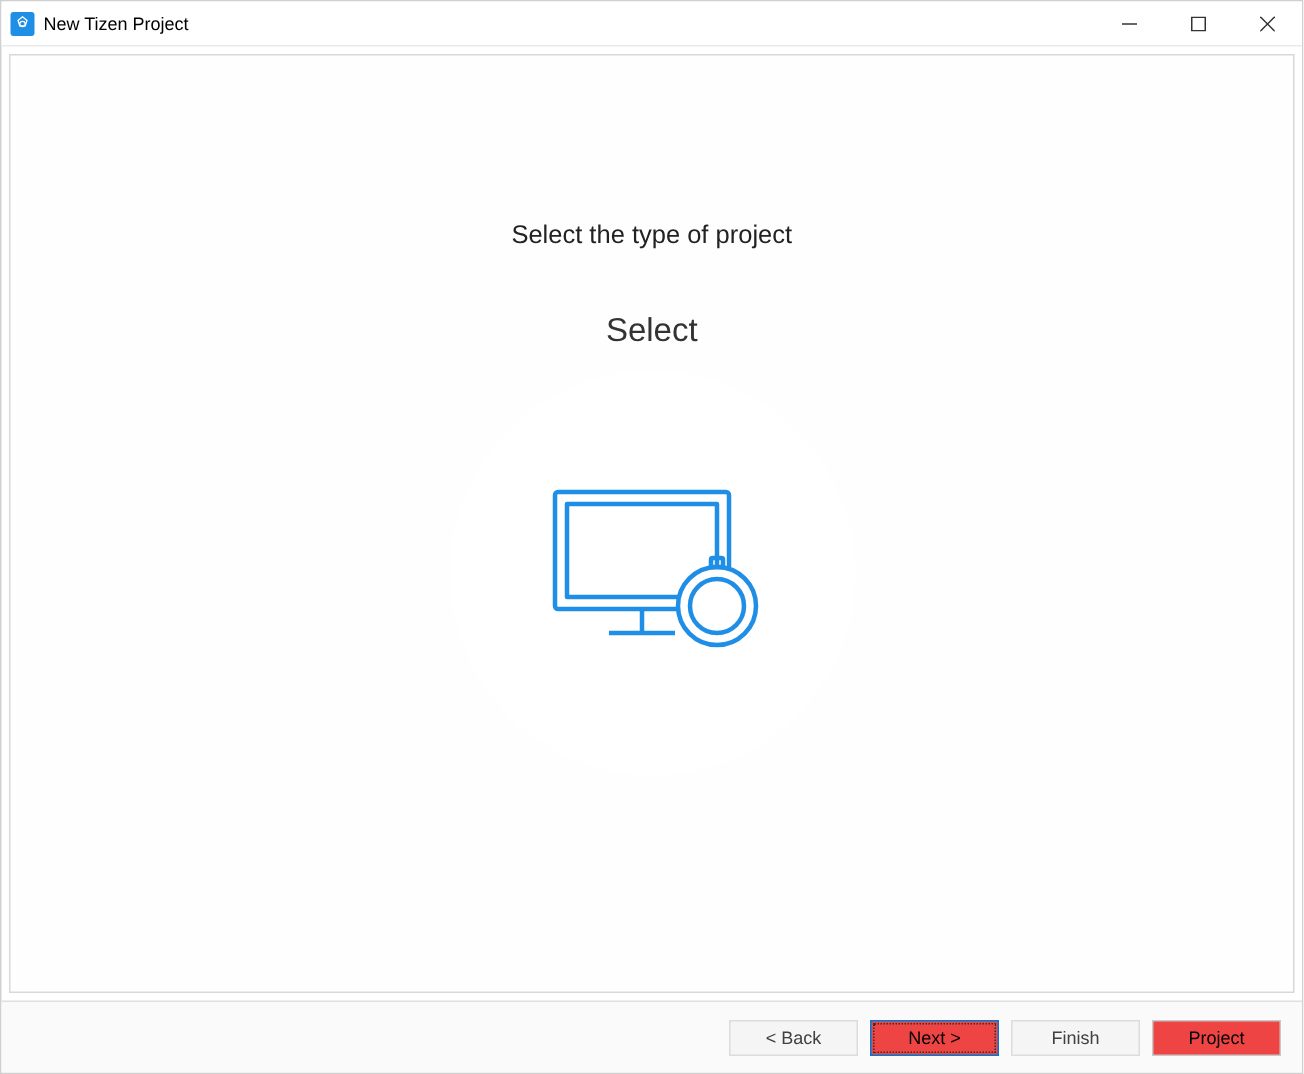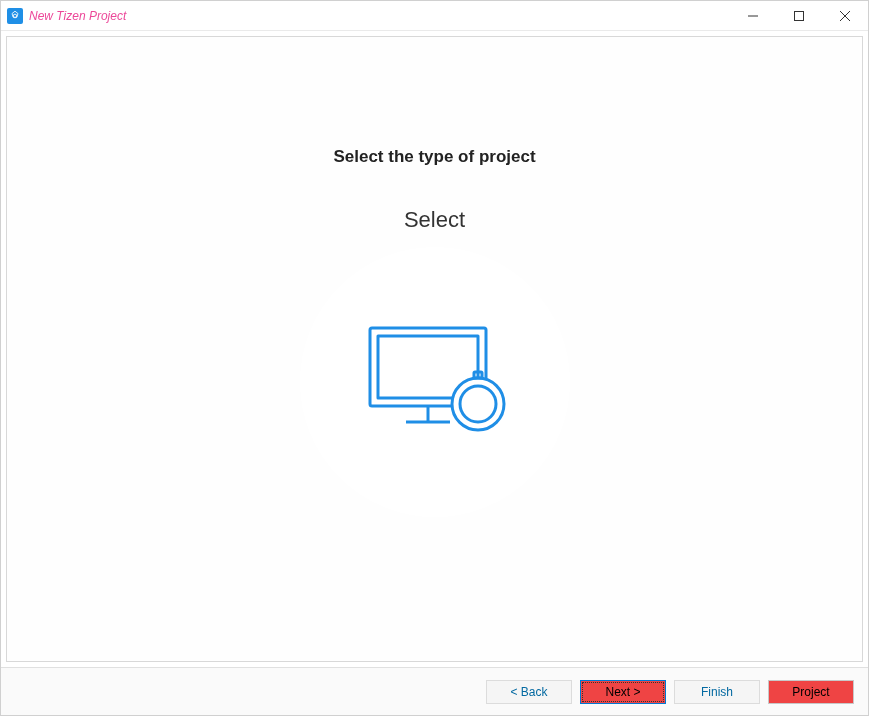--- a/index.html
+++ b/index.html
@@ -43,22 +43,21 @@
       align-items: center;
       justify-content: center;
       border-radius: 2px;
     }
     .app-icon svg {
       width: 12px;
       height: 12px;
     }
     .window-title {
       font-size: 12px;
-      color: #ec4899;
-      font-style: italic;
+      color: #000000;
     }
     .titlebar-controls {
       margin-left: auto;
       display: flex;
       height: 100%;
     }
     .tb-btn {
       width: 46px;
       height: 100%;
       display: flex;
@@ -73,21 +72,21 @@
       border: 1px solid #d8d8d8;
       margin: 5px;
       display: flex;
       flex-direction: column;
       align-items: center;
       padding-top: 110px;
       background: #fefefe;
     }
     .heading {
       font-size: 17px;
-      font-weight: 700;
+      font-weight: 400;
       color: #222;
     }
     .options {
       display: flex;
       gap: 100px;
       margin-top: 40px;
     }
     .option {
       display: flex;
       flex-direction: column;
@@ -128,21 +127,21 @@
       min-width: 86px;
       height: 24px;
       font-size: 12px;
       background: #ef4444;
       border: 1px solid #c8c8c8;
       cursor: pointer;
       font-family: inherit;
       padding: 0 8px;
     }
     .btn:disabled {
-      color: #0369a1;
+      color: #404040;
       cursor: default;
       background: #f5f5f5;
       border-color: #dcdcdc;
     }
     .btn.focused {
       outline: 1px dotted #333;
       outline-offset: -3px;
       border: 1px solid #0078d4;
     }
   </style>

